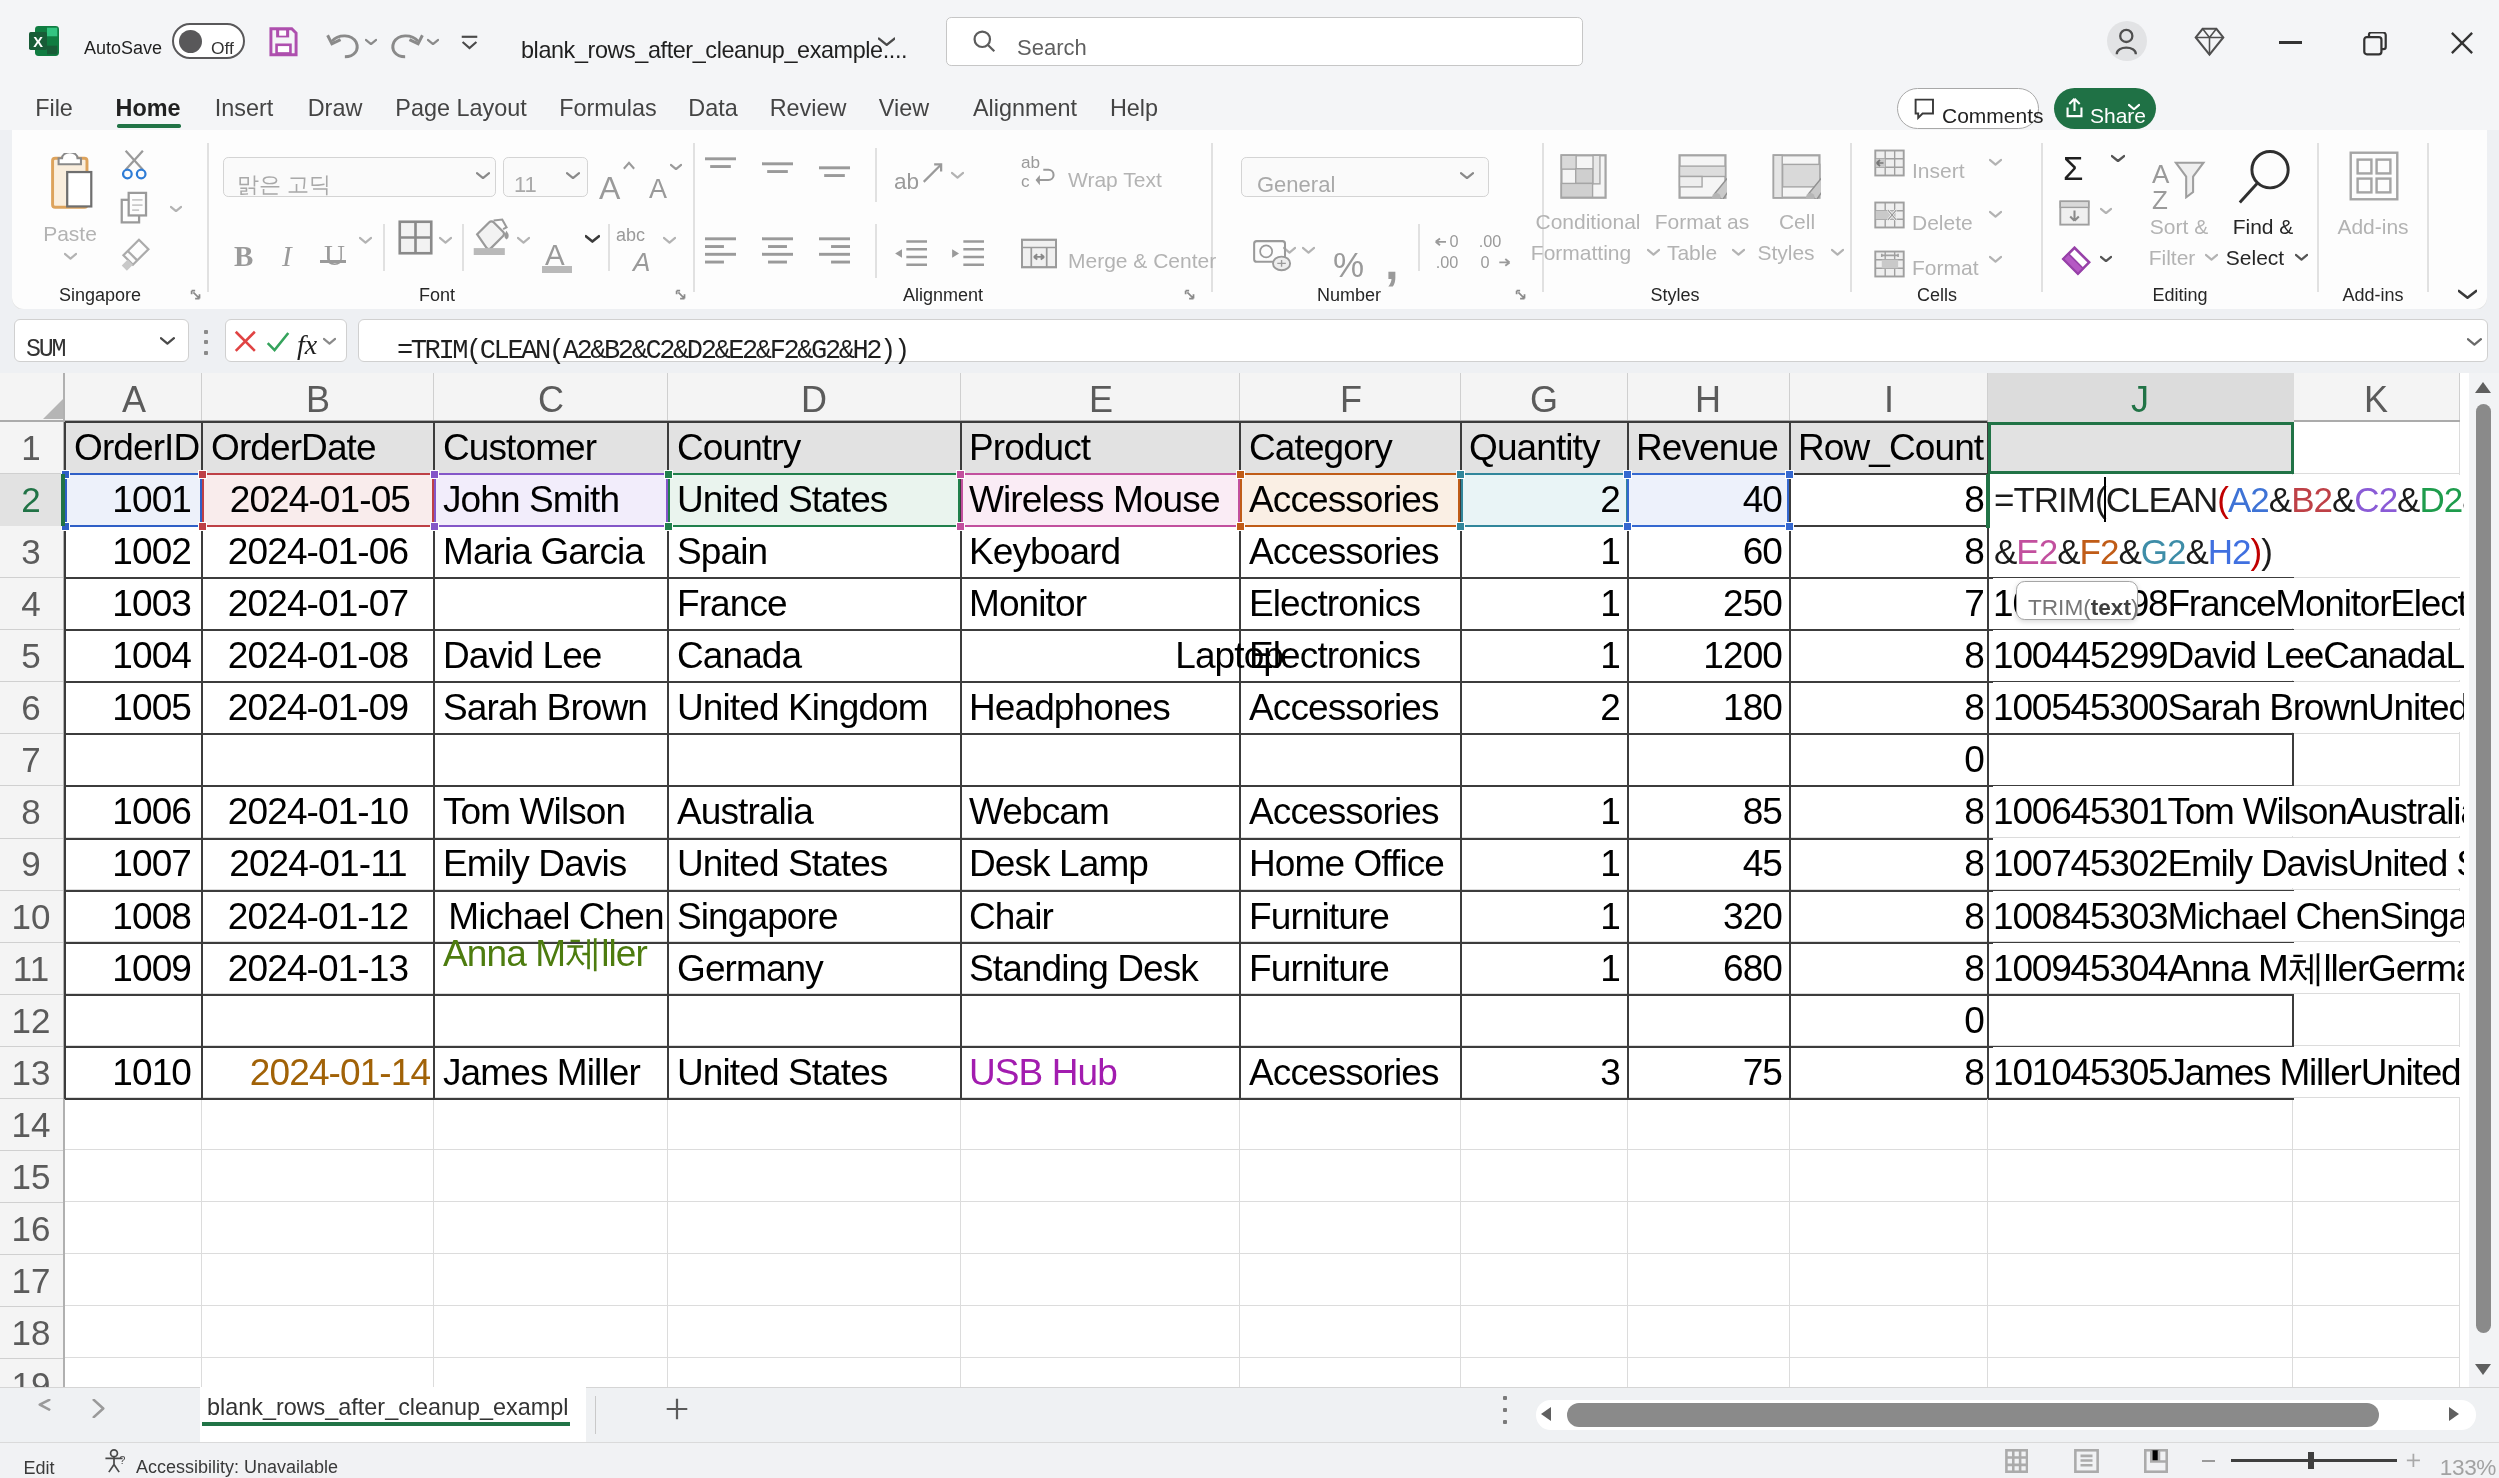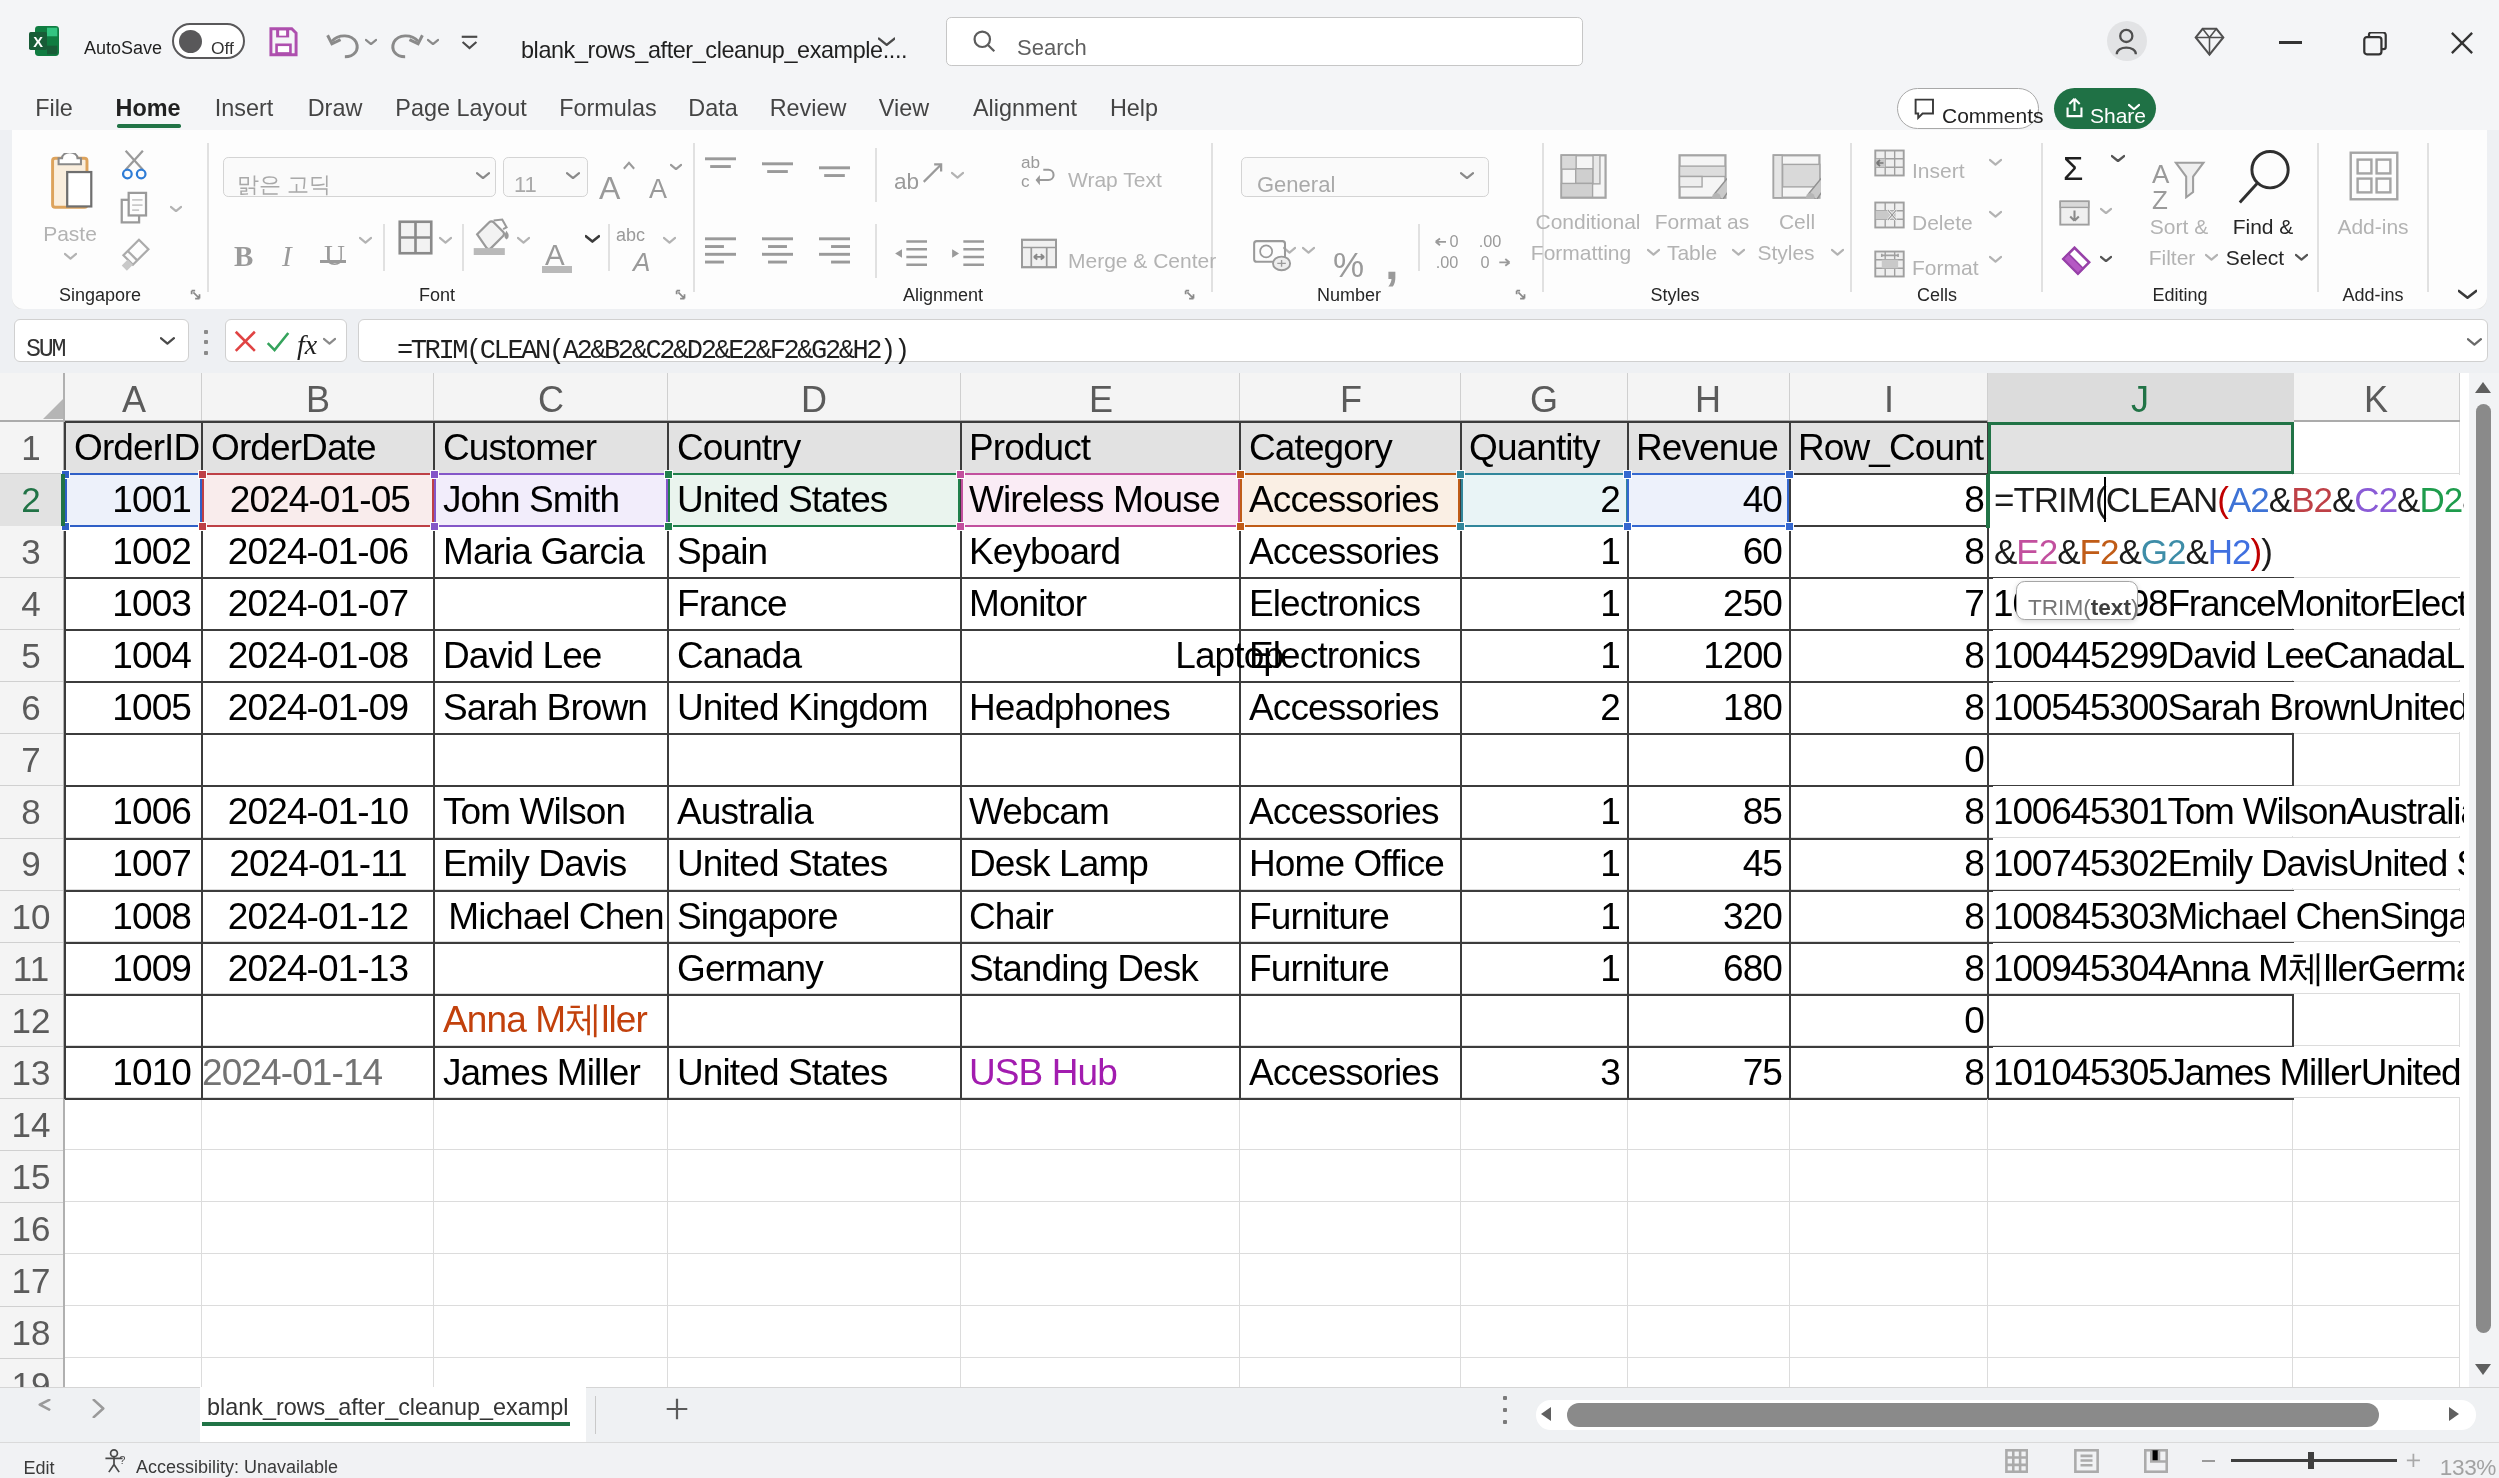--- a/index.html
+++ b/index.html
@@ -655,29 +655,29 @@
 <div style="font-size:37px;letter-spacing:-0.9px;color:#000;line-height:52px;position:absolute;white-space:nowrap;overflow:hidden;left:202px;top:891px;width:232px;text-align:center">2024-01-12</div>
 <div style="font-size:37px;letter-spacing:-0.9px;color:#000;line-height:52px;position:absolute;white-space:nowrap;overflow:hidden;left:443px;top:891px;width:226px;text-align:center">Michael Chen</div>
 <div style="font-size:37px;letter-spacing:-0.9px;color:#000;line-height:52px;position:absolute;white-space:nowrap;overflow:hidden;left:677px;top:891px;width:284px;text-align:left">Singapore</div>
 <div style="font-size:37px;letter-spacing:-0.9px;color:#000;line-height:52px;position:absolute;white-space:nowrap;overflow:hidden;left:969px;top:891px;width:271px;text-align:left">Chair</div>
 <div style="font-size:37px;letter-spacing:-0.9px;color:#000;line-height:52px;position:absolute;white-space:nowrap;overflow:hidden;left:1249px;top:891px;width:212px;text-align:left">Furniture</div>
 <div style="font-size:37px;letter-spacing:-0.9px;color:#000;line-height:52px;position:absolute;white-space:nowrap;overflow:hidden;left:1461px;top:891px;width:159px;text-align:right">1</div>
 <div style="font-size:37px;letter-spacing:-0.9px;color:#000;line-height:52px;position:absolute;white-space:nowrap;overflow:hidden;left:1627px;top:891px;width:155px;text-align:right">320</div>
 <div style="font-size:37px;letter-spacing:-0.9px;color:#000;line-height:52px;position:absolute;white-space:nowrap;overflow:hidden;left:1790px;top:891px;width:194px;text-align:right">8</div>
 <div style="font-size:37px;letter-spacing:-0.9px;color:#000;line-height:52px;position:absolute;white-space:nowrap;overflow:hidden;left:65px;top:943px;width:126px;text-align:right">1009</div>
 <div style="font-size:37px;letter-spacing:-0.9px;color:#000;line-height:52px;position:absolute;white-space:nowrap;overflow:hidden;left:202px;top:943px;width:232px;text-align:center">2024-01-13</div>
-<div style="font-size:37px;letter-spacing:-0.9px;color:#c2410c;line-height:52px;position:absolute;white-space:nowrap;overflow:hidden;left:443px;top:994px;width:226px;text-align:left">Anna M체ller</div>
+<div style="font-size:37px;letter-spacing:-0.9px;color:#4d7c0f;line-height:52px;position:absolute;white-space:nowrap;overflow:hidden;left:443px;top:928px;width:226px;text-align:left">Anna M체ller</div>
 <div style="font-size:37px;letter-spacing:-0.9px;color:#000;line-height:52px;position:absolute;white-space:nowrap;overflow:hidden;left:677px;top:943px;width:284px;text-align:left">Germany</div>
 <div style="font-size:37px;letter-spacing:-0.9px;color:#000;line-height:52px;position:absolute;white-space:nowrap;overflow:hidden;left:969px;top:943px;width:271px;text-align:left">Standing Desk</div>
 <div style="font-size:37px;letter-spacing:-0.9px;color:#000;line-height:52px;position:absolute;white-space:nowrap;overflow:hidden;left:1249px;top:943px;width:212px;text-align:left">Furniture</div>
 <div style="font-size:37px;letter-spacing:-0.9px;color:#000;line-height:52px;position:absolute;white-space:nowrap;overflow:hidden;left:1461px;top:943px;width:159px;text-align:right">1</div>
 <div style="font-size:37px;letter-spacing:-0.9px;color:#000;line-height:52px;position:absolute;white-space:nowrap;overflow:hidden;left:1627px;top:943px;width:155px;text-align:right">680</div>
 <div style="font-size:37px;letter-spacing:-0.9px;color:#000;line-height:52px;position:absolute;white-space:nowrap;overflow:hidden;left:1790px;top:943px;width:194px;text-align:right">8</div>
 <div style="font-size:37px;letter-spacing:-0.9px;color:#000;line-height:52px;position:absolute;white-space:nowrap;overflow:hidden;left:65px;top:1047px;width:126px;text-align:right">1010</div>
-<div style="font-size:37px;letter-spacing:-0.9px;color:#737373;line-height:52px;position:absolute;white-space:nowrap;overflow:hidden;left:202px;top:1047px;width:276px;text-align:left">2024-01-14</div>
+<div style="font-size:37px;letter-spacing:-0.9px;color:#a16207;line-height:52px;position:absolute;white-space:nowrap;overflow:hidden;left:202px;top:1047px;width:276px;text-align:center">2024-01-14</div>
 <div style="font-size:37px;letter-spacing:-0.9px;color:#000;line-height:52px;position:absolute;white-space:nowrap;overflow:hidden;left:443px;top:1047px;width:226px;text-align:left">James Miller</div>
 <div style="font-size:37px;letter-spacing:-0.9px;color:#000;line-height:52px;position:absolute;white-space:nowrap;overflow:hidden;left:677px;top:1047px;width:284px;text-align:left">United States</div>
 <div style="font-size:37px;letter-spacing:-0.9px;color:#a21caf;line-height:52px;position:absolute;white-space:nowrap;overflow:hidden;left:969px;top:1047px;width:271px;text-align:left">USB Hub</div>
 <div style="font-size:37px;letter-spacing:-0.9px;color:#000;line-height:52px;position:absolute;white-space:nowrap;overflow:hidden;left:1249px;top:1047px;width:212px;text-align:left">Accessories</div>
 <div style="font-size:37px;letter-spacing:-0.9px;color:#000;line-height:52px;position:absolute;white-space:nowrap;overflow:hidden;left:1461px;top:1047px;width:159px;text-align:right">3</div>
 <div style="font-size:37px;letter-spacing:-0.9px;color:#000;line-height:52px;position:absolute;white-space:nowrap;overflow:hidden;left:1627px;top:1047px;width:155px;text-align:right">75</div>
 <div style="font-size:37px;letter-spacing:-0.9px;color:#000;line-height:52px;position:absolute;white-space:nowrap;overflow:hidden;left:1790px;top:1047px;width:194px;text-align:right">8</div>
 <div style="font-size:37px;letter-spacing:-0.9px;color:#000;line-height:52px;position:absolute;white-space:nowrap;overflow:hidden;left:1790px;top:734px;width:194px;text-align:right">0</div>
 <div style="font-size:37px;letter-spacing:-0.9px;color:#000;line-height:52px;position:absolute;white-space:nowrap;overflow:hidden;left:1790px;top:995px;width:194px;text-align:right">0</div>
 <div style="position:absolute;left:1993px;top:578px;width:471px;height:50px;background:#fff"></div>

